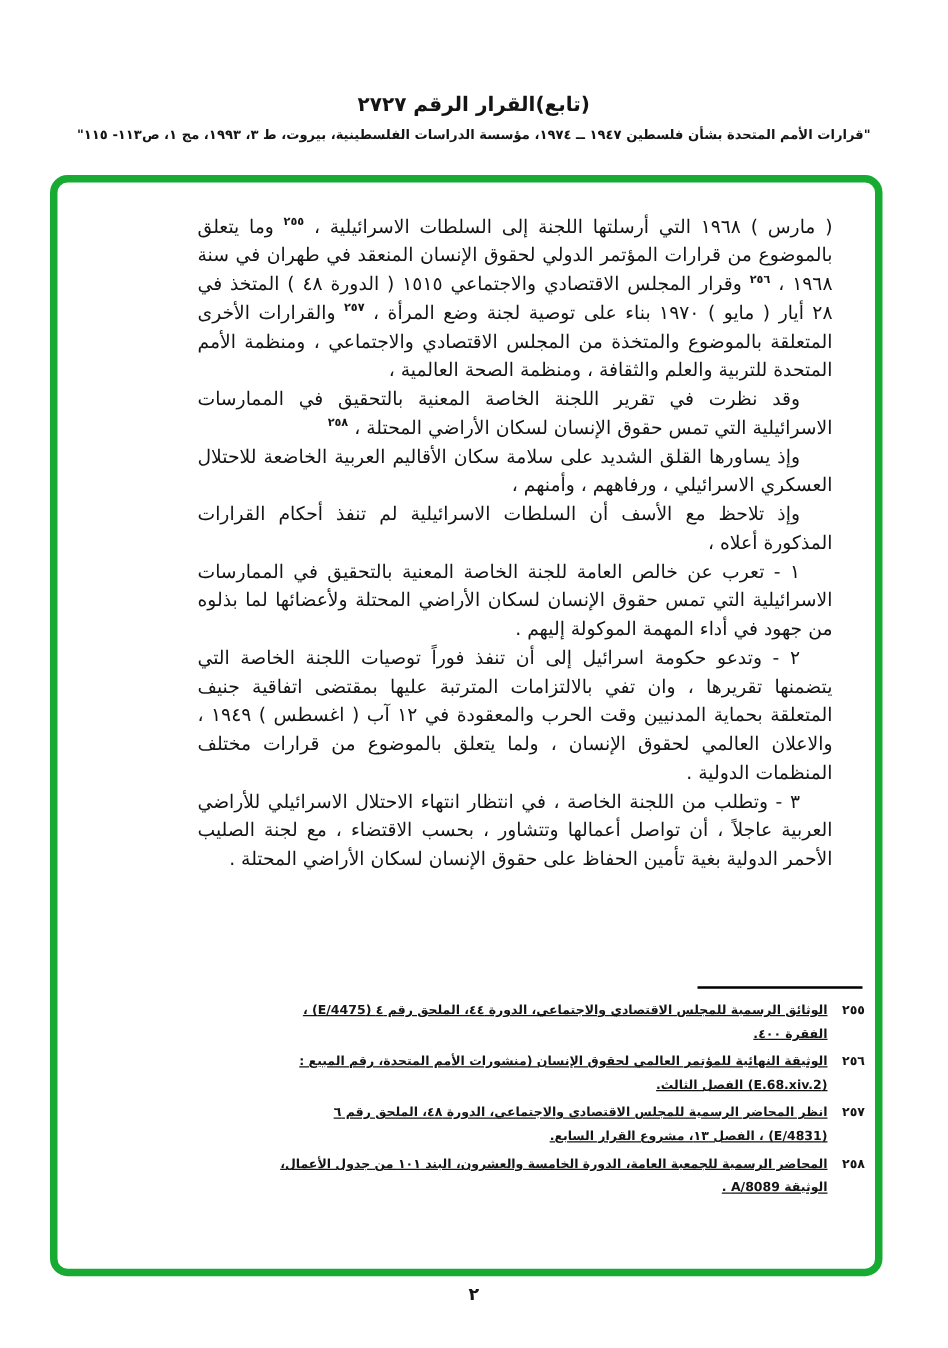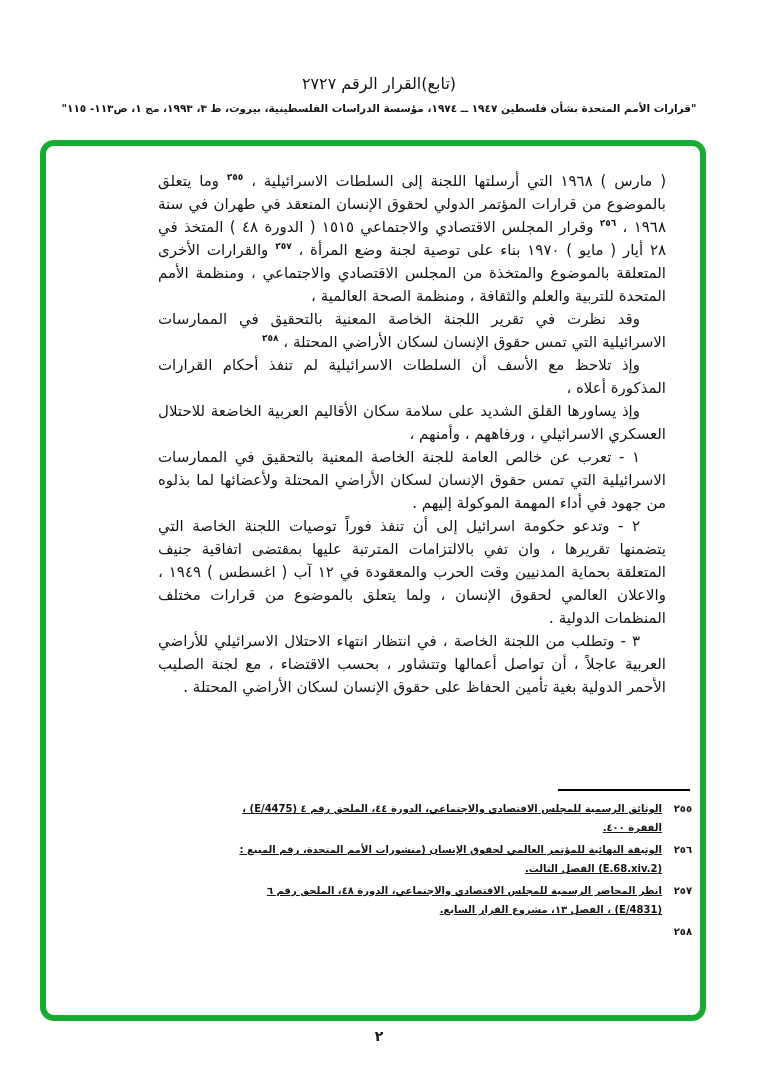--- a/index.html
+++ b/index.html
@@ -18,21 +18,21 @@
   .header {
     position: absolute;
     top: 74px;
     left: 0;
     width: 758px;
     text-align: center;
     direction: rtl;
   }
   .header .title {
     font-size: 16px;
-    font-weight: 400;
+    font-weight: 700;
     letter-spacing: 0.5px;
   }
   .header .source {
     margin-top: 9px;
     font-size: 10.5px;
     font-weight: 700;
     white-space: nowrap;
   }
   .page-frame {
     position: absolute;
@@ -117,22 +117,22 @@
 <div class="header">
   <div class="title">(تابع)القرار الرقم ٢٧٢٧</div>
   <div class="source">"قرارات الأمم المتحدة بشأن فلسطين ١٩٤٧ ــ ١٩٧٤، مؤسسة الدراسات الفلسطينية، بيروت، ط ٣، ١٩٩٣، مج ١، ص١١٣- ١١٥"</div>
 </div>
 
 <div class="page-frame" style="border-color: rgb(24, 171, 51);"></div>
 
 <div class="body-text">
     <p><span>( مارس ) ١٩٦٨ التي أرسلتها اللجنة إلى السلطات الاسرائيلية ، </span><sup>٢٥٥</sup><span> وما يتعلق بالموضوع من قرارات المؤتمر الدولي لحقوق الإنسان المنعقد في طهران في سنة ١٩٦٨ ، </span><sup>٢٥٦</sup><span> وقرار المجلس الاقتصادي والاجتماعي ١٥١٥ ( الدورة ٤٨ ) المتخذ في ٢٨ أيار ( مايو ) ١٩٧٠ بناء على توصية لجنة وضع المرأة ، </span><sup>٢٥٧</sup><span> والقرارات الأخرى المتعلقة بالموضوع والمتخذة من المجلس الاقتصادي والاجتماعي ، ومنظمة الأمم المتحدة للتربية والعلم والثقافة ، ومنظمة الصحة العالمية ،</span></p>
     <p class="indent"><span class="b">وقد نظرت</span><span> في تقرير اللجنة الخاصة المعنية بالتحقيق في الممارسات الاسرائيلية التي تمس حقوق الإنسان لسكان الأراضي المحتلة ، </span><sup>٢٥٨</sup></p>
+    <p class="indent"><span class="b">وإذ يساورها القلق الشديد</span><span> على سلامة سكان الأقاليم العربية الخاضعة للاحتلال العسكري الاسرائيلي ، ورفاههم ، وأمنهم ،</span></p>
     <p class="indent"><span class="b">وإذ تلاحظ مع الأسف</span><span> أن السلطات الاسرائيلية لم تنفذ أحكام القرارات المذكورة أعلاه ،</span></p>
-    <p class="indent"><span class="b">وإذ يساورها القلق الشديد</span><span> على سلامة سكان الأقاليم العربية الخاضعة للاحتلال العسكري الاسرائيلي ، ورفاههم ، وأمنهم ،</span></p>
     <p class="indent"><span>١ - </span><span class="b">تعرب عن خالص العامة</span><span> للجنة الخاصة المعنية بالتحقيق في الممارسات الاسرائيلية التي تمس حقوق الإنسان لسكان الأراضي المحتلة ولأعضائها لما بذلوه من جهود في أداء المهمة الموكولة إليهم .</span></p>
     <p class="indent"><span>٢ - </span><span class="b">وتدعو</span><span> حكومة اسرائيل إلى أن تنفذ فوراً توصيات اللجنة الخاصة التي يتضمنها تقريرها ، وان تفي بالالتزامات المترتبة عليها بمقتضى اتفاقية جنيف المتعلقة بحماية المدنيين وقت الحرب والمعقودة في ١٢ آب ( اغسطس ) ١٩٤٩ ، والاعلان العالمي لحقوق الإنسان ، ولما يتعلق بالموضوع من قرارات مختلف المنظمات الدولية .</span></p>
     <p class="indent"><span>٣ - </span><span class="b">وتطلب</span><span> من اللجنة الخاصة ، في انتظار انتهاء الاحتلال الاسرائيلي للأراضي العربية عاجلاً ، أن تواصل أعمالها وتتشاور ، بحسب الاقتضاء ، مع لجنة الصليب الأحمر الدولية بغية تأمين الحفاظ على حقوق الإنسان لسكان الأراضي المحتلة .</span></p>
   </div>
 
 <div class="footnote-separator"></div>
 
 <div class="footnotes">
     <div class="footnote">
       <div class="fn-num">٢٥٥</div>
@@ -141,16 +141,17 @@
     <div class="footnote">
       <div class="fn-num">٢٥٦</div>
       <div class="fn-text">الوثيقة النهائية للمؤتمر العالمي لحقوق الإنسان (منشورات الأمم المتحدة، رقم المبيع : (‎E.68.xiv.2‎) الفصل الثالث.</div>
     </div>
     <div class="footnote">
       <div class="fn-num">٢٥٧</div>
       <div class="fn-text">انظر المحاضر الرسمية للمجلس الاقتصادي والاجتماعي، الدورة ٤٨، الملحق رقم ٦ (‎E/4831‎) ، الفصل ١٣، مشروع القرار السابع.</div>
     </div>
     <div class="footnote">
       <div class="fn-num">٢٥٨</div>
+      <div class="fn-text">المحاضر الرسمية للجمعية العامة، الدورة الخامسة والعشرون، البند ١٠١ من جدول الأعمال، الوثيقة ‎A/8089‎ .</div>
     </div>
   </div>
 
 <div class="page-number">٢</div>
 
 </body></html>

